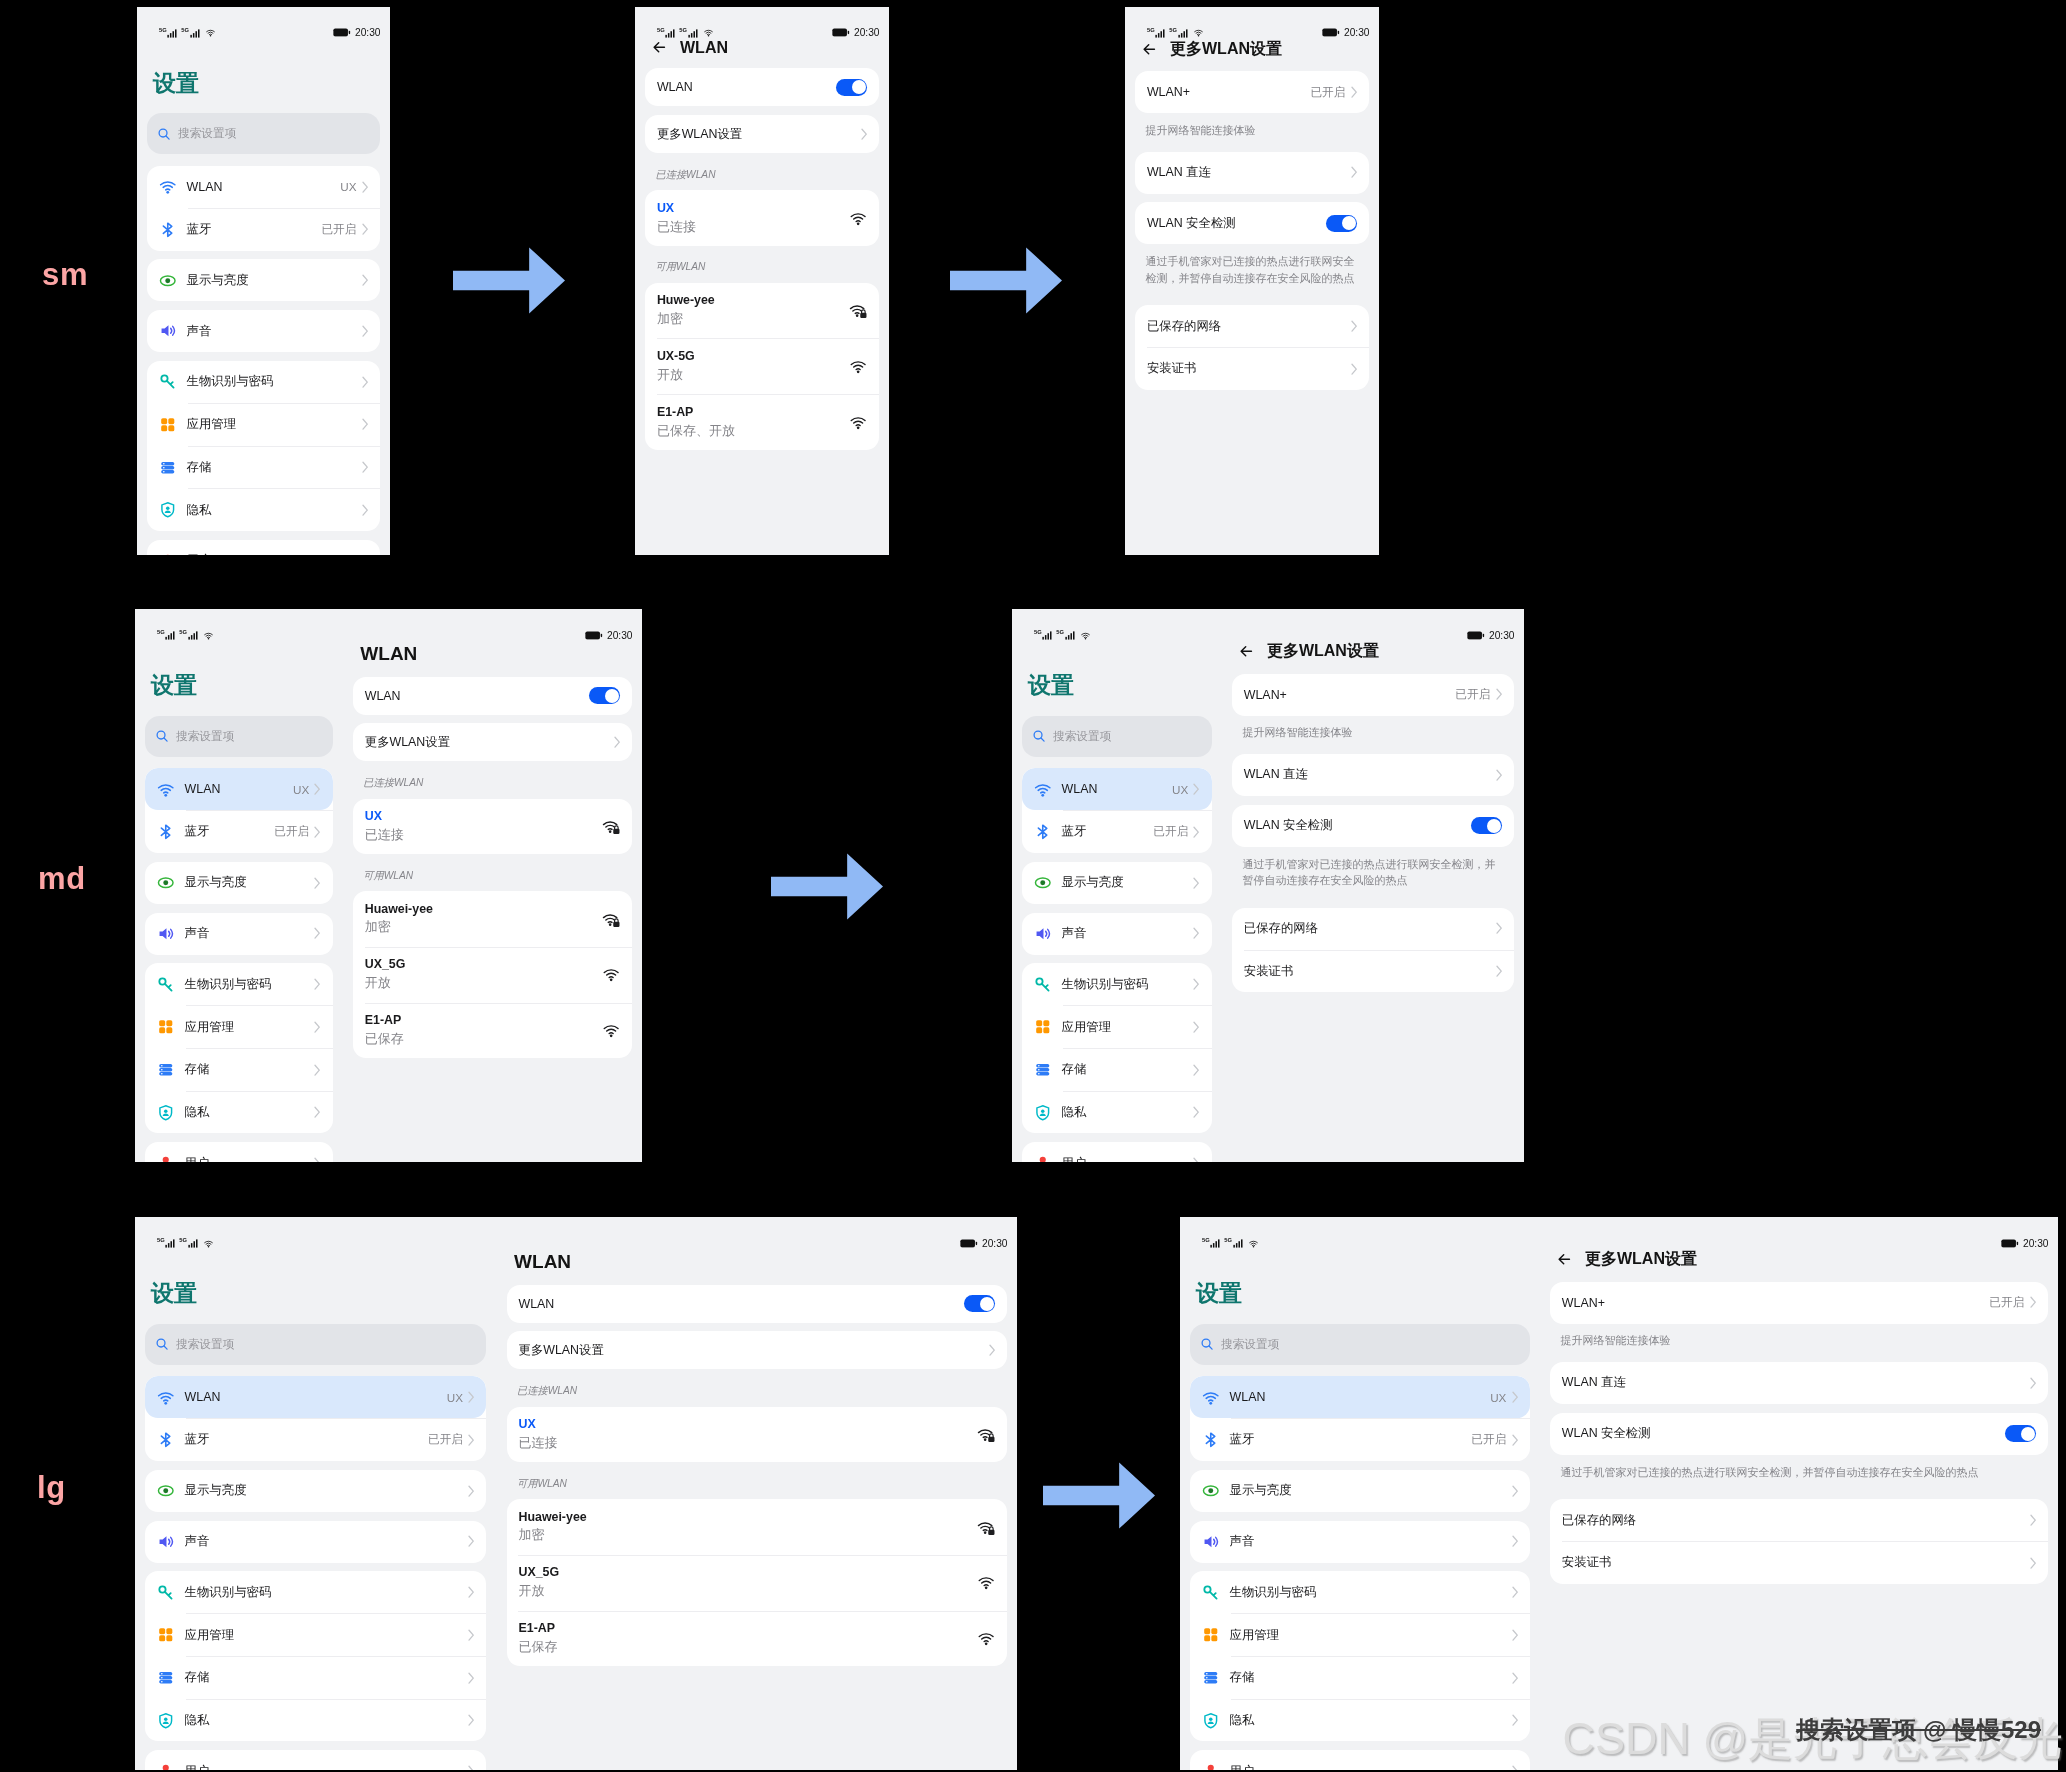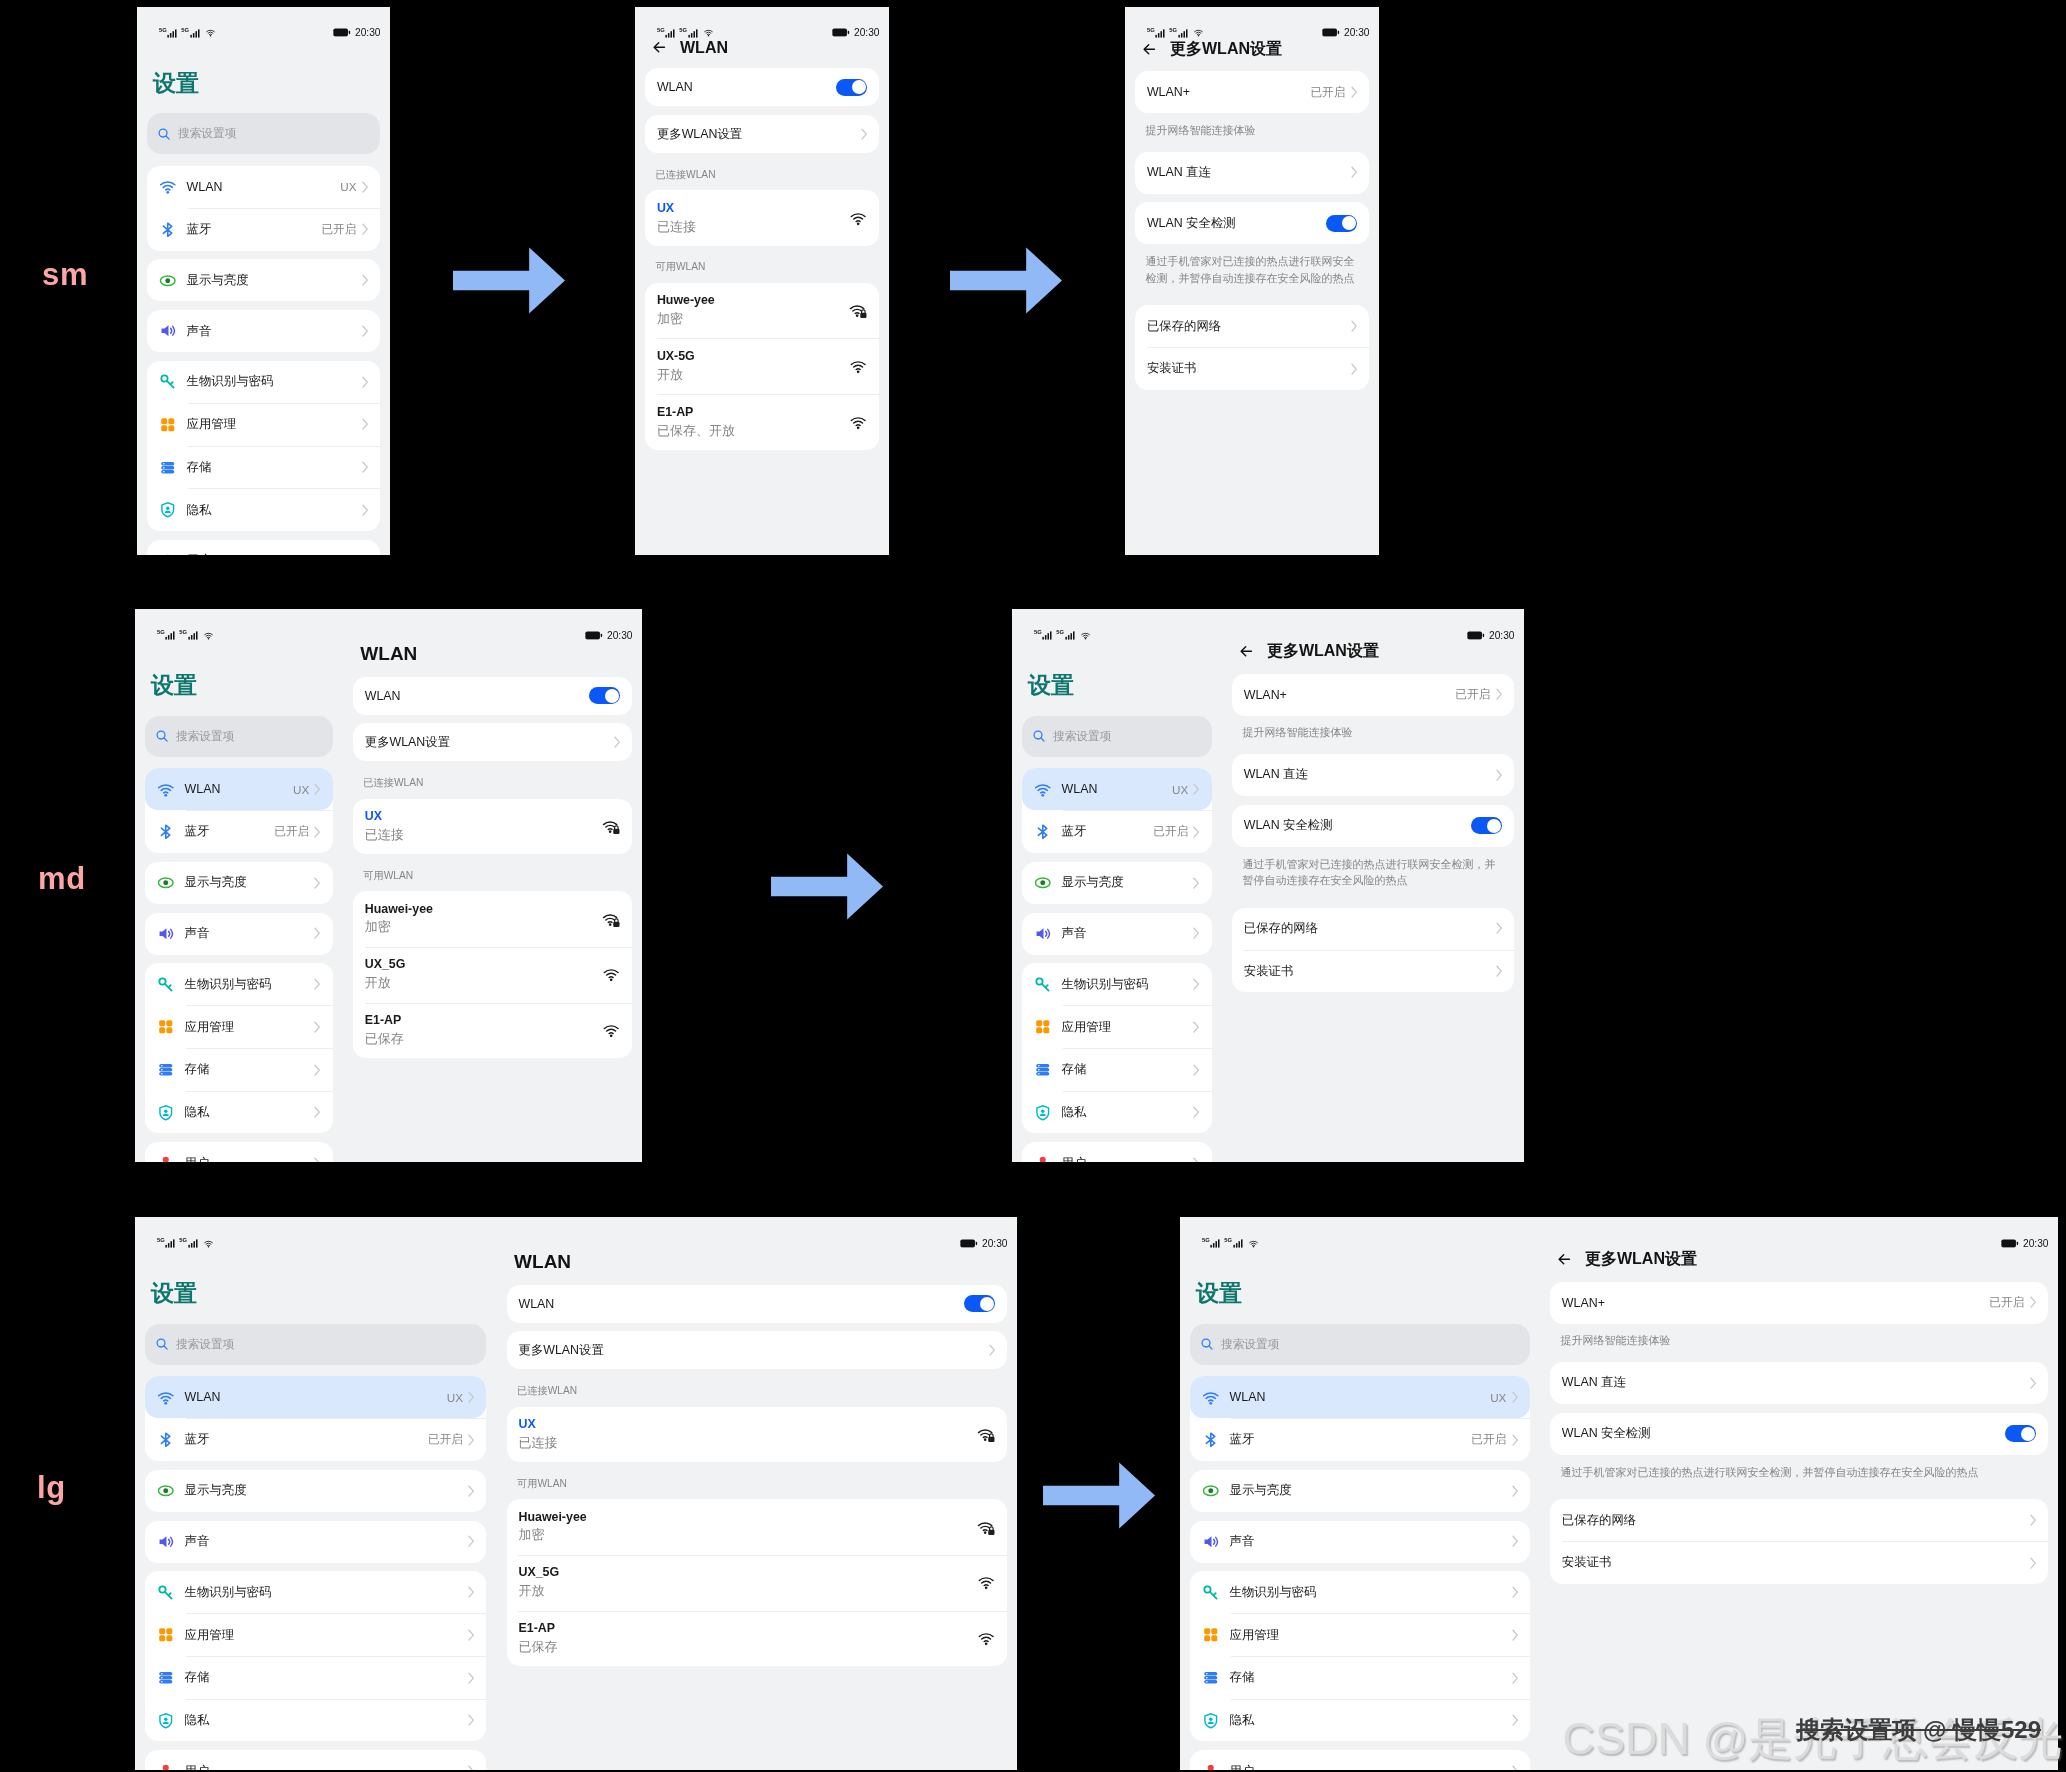--- a/index.html
+++ b/index.html
@@ -34,21 +34,21 @@
   .lbl{font-size:12.4px;color:#1a1a1c;}
   .end{margin-left:auto;display:flex;align-items:center;gap:5.1px;}
   .val{color:#85858a;font-size:11.7px;}
   .chev{width:6.6px;height:12.4px;color:#c6c8cc;flex:none;}
   .div{height:0.7px;background:#ededf0;margin-left:41px;}
   .div.full{margin-left:11.7px;}
   .hdr{display:flex;align-items:center;gap:13px;margin:32px 16px 11.7px;
        font-size:16px;font-weight:700;color:#141414;}
   .back{width:16px;height:14.6px;color:#111;flex:none;}
   .bigtitle{font-size:19px;font-weight:700;margin:34px 17.5px 11.7px;color:#141414;}
-  .sect{font-size:10.2px;color:#85858a;margin:14.6px 20.5px 5.8px;}
+  .sect{font-size:10.2px;color:#85858a;margin:14.6px 20.5px 5.8px;font-style:italic;}
   .cap{font-size:11px;color:#85858a;margin:2.9px 20.5px 13px;line-height:1.5;}
   .tg{width:31px;height:17px;border-radius:8.8px;background:#0a59f7;position:relative;flex:none;}
   .tg::after{content:'';position:absolute;right:1.5px;top:1.5px;width:14px;height:14px;
              border-radius:50%;background:#fff;}
   .net{display:flex;align-items:center;padding:6.6px 11.7px;min-height:42px;}
   .nm{font-size:12.4px;font-weight:600;color:#1a1a1c;}
   .nm.blue{color:#0a59f7;}
   .st{font-size:13px;color:#85858a;margin-top:2.9px;}
   .icnet{width:18.3px;height:17px;margin-left:auto;color:#1e1e20;flex:none;}
   

